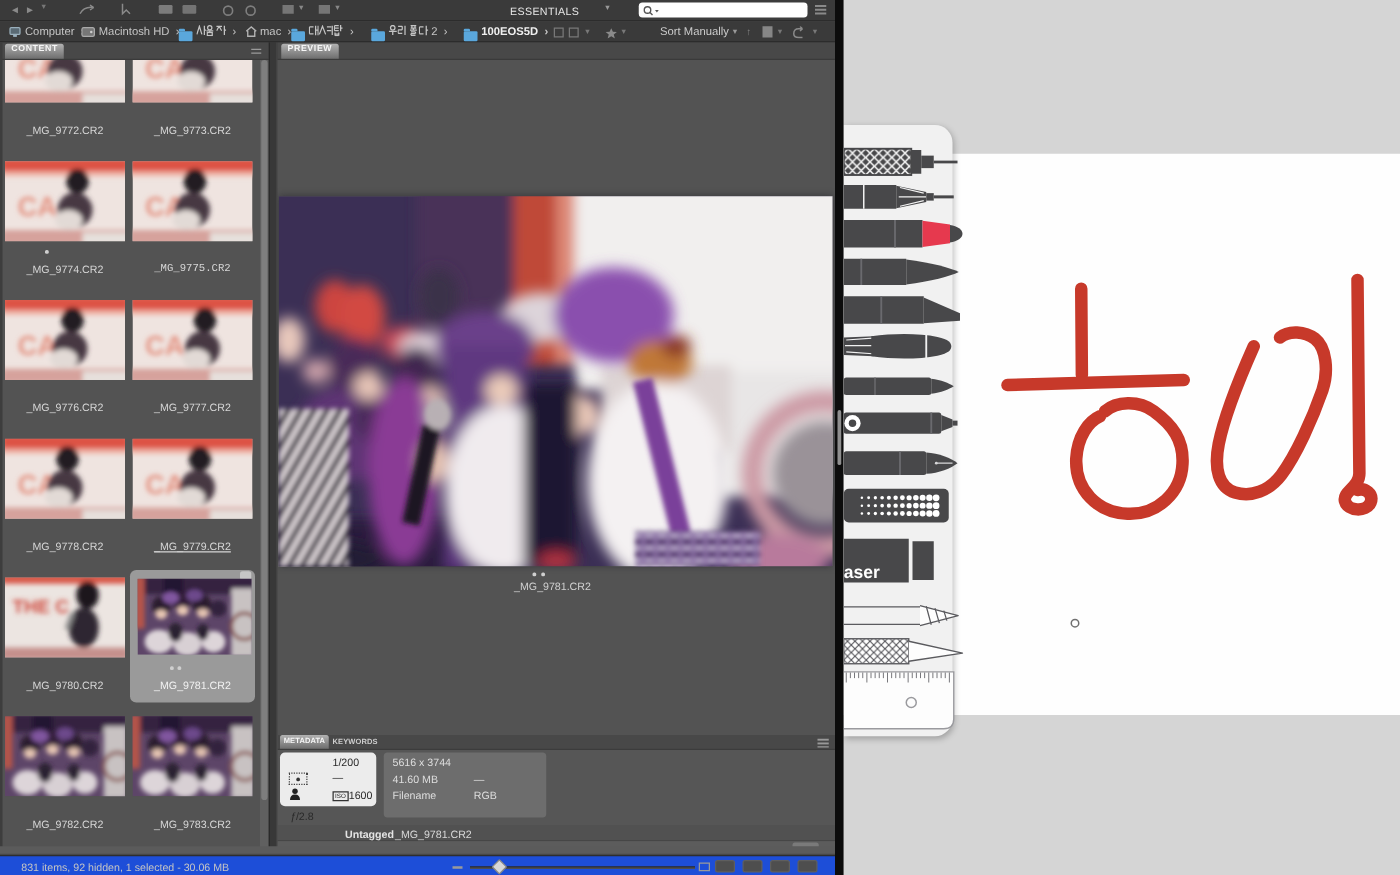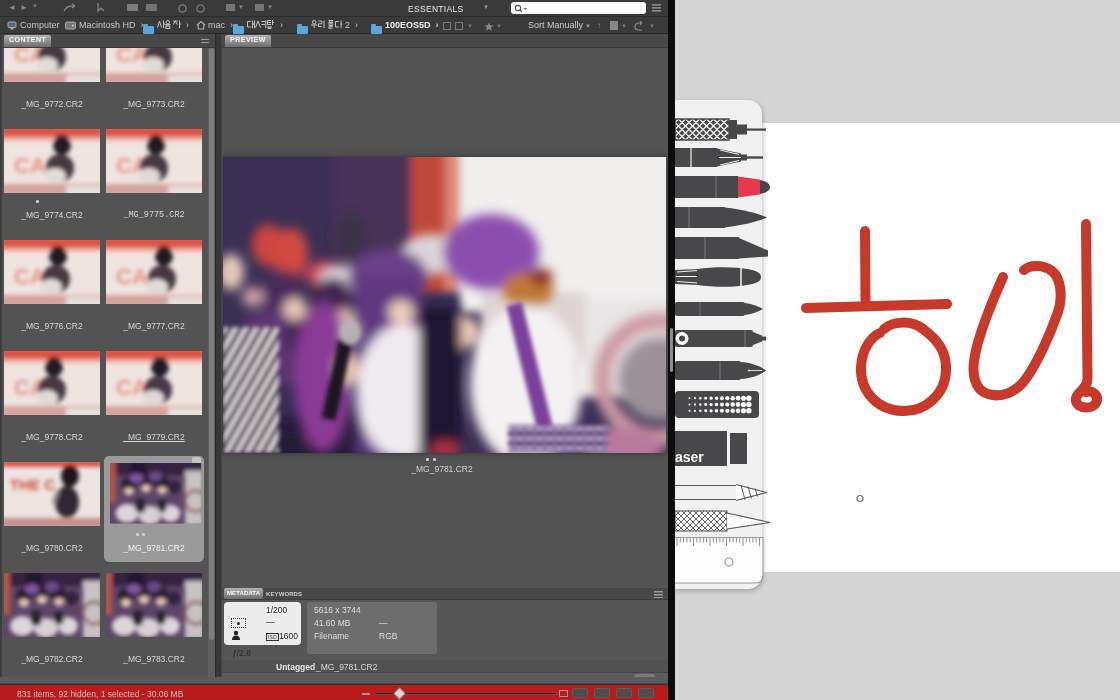--- a/index.html
+++ b/index.html
@@ -18,21 +18,21 @@
 
 #hdrL { left:0; top:34px; width:215px; height:14px; background:#484848; border-bottom:1px solid #3a3a3a; }
 #hdrR { left:222px; top:34px; width:446px; height:14px; background:#484848; border-bottom:1px solid #3a3a3a; }
 .tab { position:absolute; top:1px; height:12px; padding:1px 5px 0 5px; font-size:7px; font-weight:bold;
   color:#f6f6f6; letter-spacing:.5px; background:linear-gradient(#b2b2b2,#6e6e6e); border-radius:2px 2px 0 0; }
 
 #content { left:0; top:48px; width:215px; height:636px; background:#535353; overflow:hidden; }
 #preview { left:222px; top:48px; width:446px; height:540px; background:#535353; overflow:hidden; }
 #splitter { left:215px; top:34px; width:7px; height:650px; background:#383838; border-left:1px solid #2a2a2a; border-right:1px solid #454545; }
 #meta { left:222px; top:588px; width:446px; height:96px; background:#565656; overflow:hidden; }
-#botbar { left:0; top:684px; width:668px; height:16px; background:#b91c1c; border-top:1px solid #2e2e2e; }
+#botbar { left:0; top:684px; width:668px; height:16px; background:#1d4ed8; border-top:1px solid #2e2e2e; }
 
 .thumbcell { position:absolute; width:96px; }
 .fname { position:absolute; width:110px; text-align:center; font-size:8.5px; color:#d6d6d6; }
 .dot { position:absolute; width:2.5px; height:2.5px; border-radius:50%; background:#cfcfcf; }
 #scrollstrip { left:208px; top:48px; width:7px; height:636px; background:#606060; }
 #scrollthumb { left:209px; top:48px; width:5px; height:592px; background:#7e7e7e; border-radius:3px; }
 
 
 #divider { left:668px; top:0; width:7px; height:700px; background:#0c0c0c; }
 #divhandle { left:670px; top:328px; width:3px; height:44px; background:#8f8f8f; border-radius:2px; }

